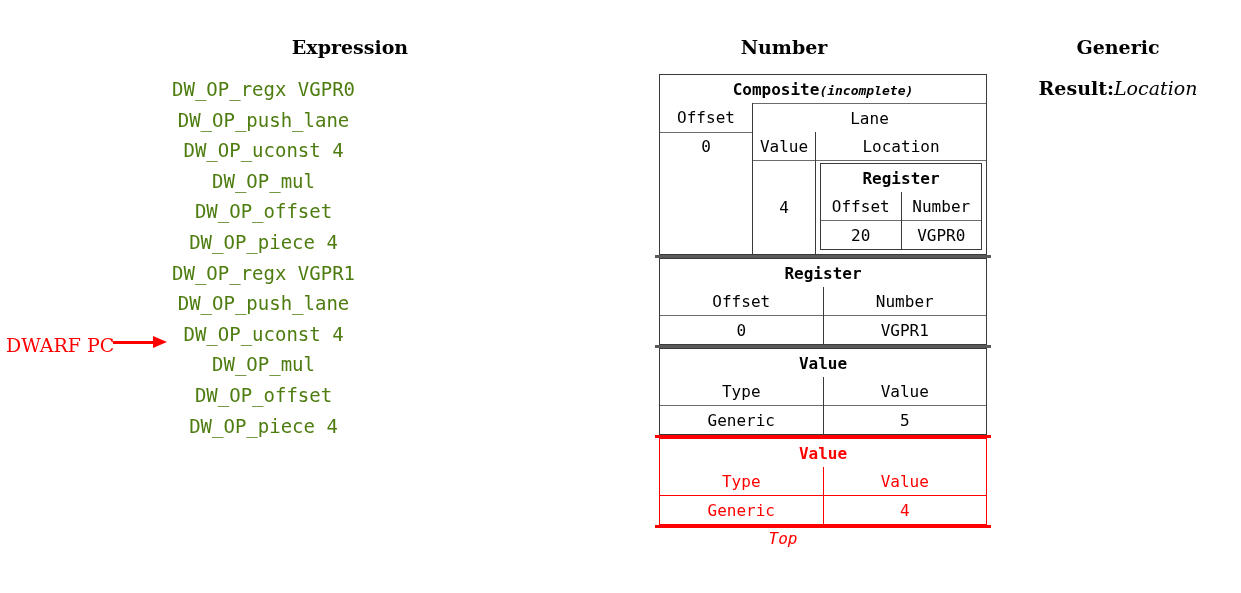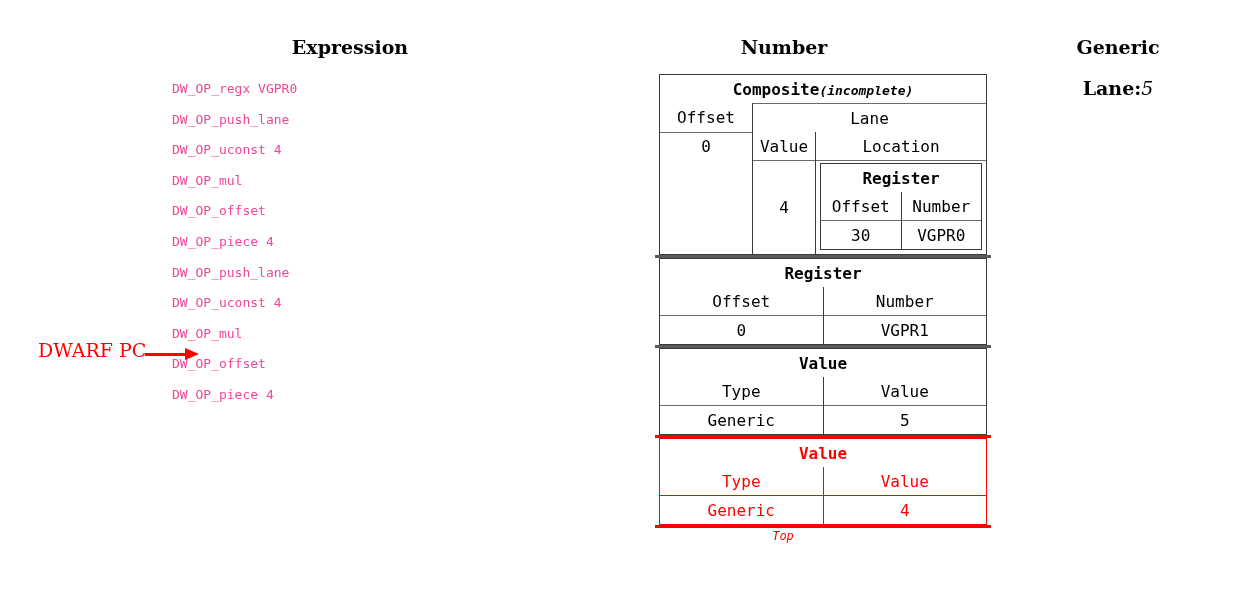--- a/index.html
+++ b/index.html
@@ -27,39 +27,39 @@
   }
 
   
   #expression-heading { left: 250px; top: 24px; width: 200px; }
 
   #expression-list {
     position: absolute;
     left: 172px;
     top: 74px;
     font-family: "DejaVu Sans Mono", "Liberation Mono", monospace;
-    font-size: 13px;
-    color: #ec4899;
+    font-size: 19px;
+    color: #4d7c0f;
+    text-align: center;
   }
   .expr-line {
     height: 30.6px;
     line-height: 30.6px;
     white-space: pre;
   }
 
   
   #pc-marker {
     position: absolute;
     left: 6px;
     top: 336px;
     height: 24px;
     display: flex;
-    align-items: flex-end;
+    align-items: flex-start;
     color: #ff0000;
-    margin-left: 32px;
   }
   #pc-marker .pc-label {
     font-family: "DejaVu Serif", "Liberation Serif", serif;
     font-size: 19px;
     color: #ff0000;
     white-space: nowrap;
     line-height: 1;
   }
   #pc-marker .pc-arrow {
     position: relative;
@@ -151,21 +151,21 @@
   }
   td.nest-cell { padding: 0 !important; height: auto !important; }
 
   #top-label {
     position: absolute;
     left: 619px;
     width: 328px;
     text-align: center;
     font-family: "DejaVu Sans Mono", "Liberation Mono", monospace;
     font-style: italic;
-    font-size: 12px;
+    font-size: 16px;
     color: #ff0000;
   }
 
   
   #context-heading { left: 1018px; top: 24px; width: 200px; }
 
   #context-body {
     position: absolute;
     left: 1018px;
     top: 76px;
@@ -186,20 +186,21 @@
 <div class="col-heading" id="stack-heading">Number</div>
 <div class="col-heading" id="context-heading">Generic</div>
 
 <div id="expression-list">
   <div class="expr-line">DW_OP_regx VGPR0</div>
   <div class="expr-line">DW_OP_push_lane</div>
   <div class="expr-line">DW_OP_uconst 4</div>
   <div class="expr-line">DW_OP_mul</div>
   <div class="expr-line">DW_OP_offset</div>
   <div class="expr-line">DW_OP_piece 4</div>
+  <div class="expr-line">DW_OP_regx VGPR1</div>
   <div class="expr-line">DW_OP_push_lane</div>
   <div class="expr-line">DW_OP_uconst 4</div>
   <div class="expr-line">DW_OP_mul</div>
   <div class="expr-line">DW_OP_offset</div>
   <div class="expr-line">DW_OP_piece 4</div>
 </div>
 
 <div id="pc-marker">
   <span class="pc-label">DWARF PC</span>
   <span class="pc-arrow">
@@ -233,21 +234,21 @@
               <table class="stab">
                 <tbody>
                       <tr>
                         <td class="ttl" colspan="2">Register</td>
                       </tr>
                 <tr>
                   <td class="hdr br" style="width:50%">Offset</td>
                   <td class="hdr">Number</td>
                 </tr>
                 <tr>
-                  <td class="bt br" style="width:50%">30</td>
+                  <td class="bt br" style="width:50%">20</td>
                   <td class="bt">VGPR0</td>
                 </tr>
               </tbody>
                   </table>
             </div>
           </td>
         </tr>
       </tbody>
         </table>
     </div>
@@ -315,15 +316,15 @@
         </table>
     </div>
     <div class="sep red"></div>
   </div>
 </div>
 
 <div id="top-label" style="top: 529px;">Top</div>
 
 <div id="context-body">
   <div class="crow">
-    <span class="ckey">Lane:</span><span class="cval">5</span>
+    <span class="ckey">Result:</span><span class="cval">Location</span>
   </div>
 </div>
 
 </body></html>

